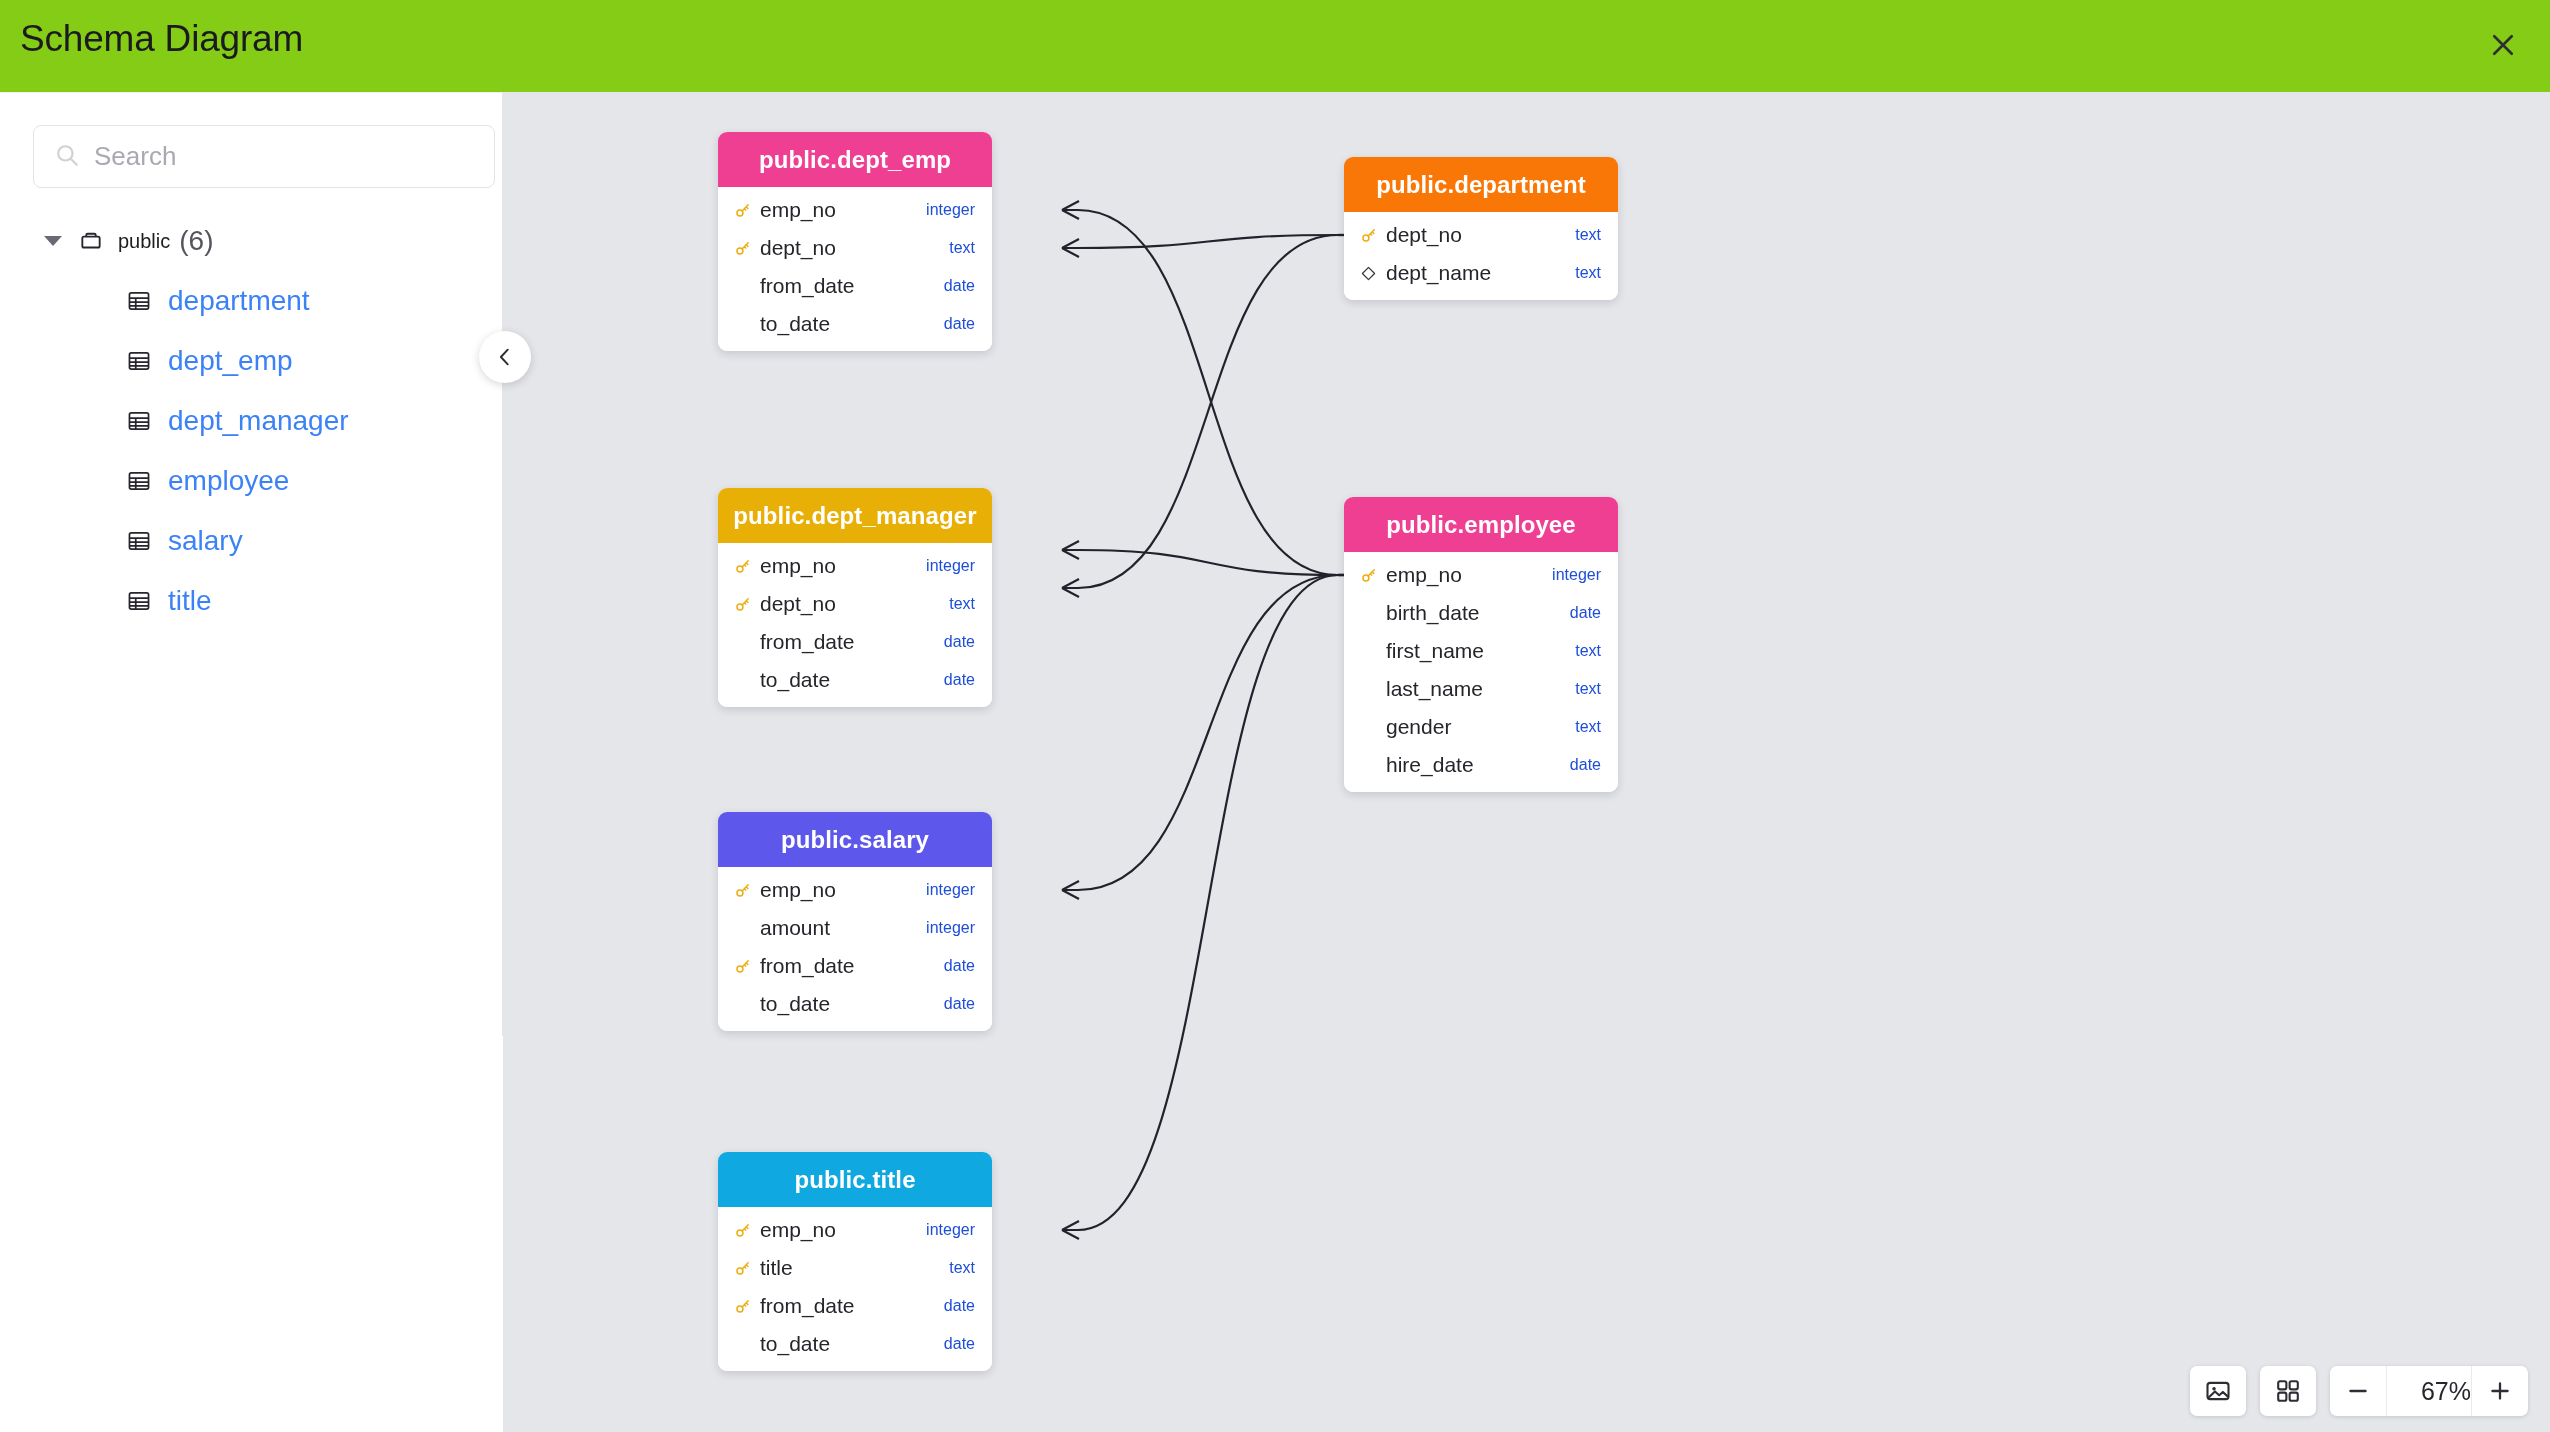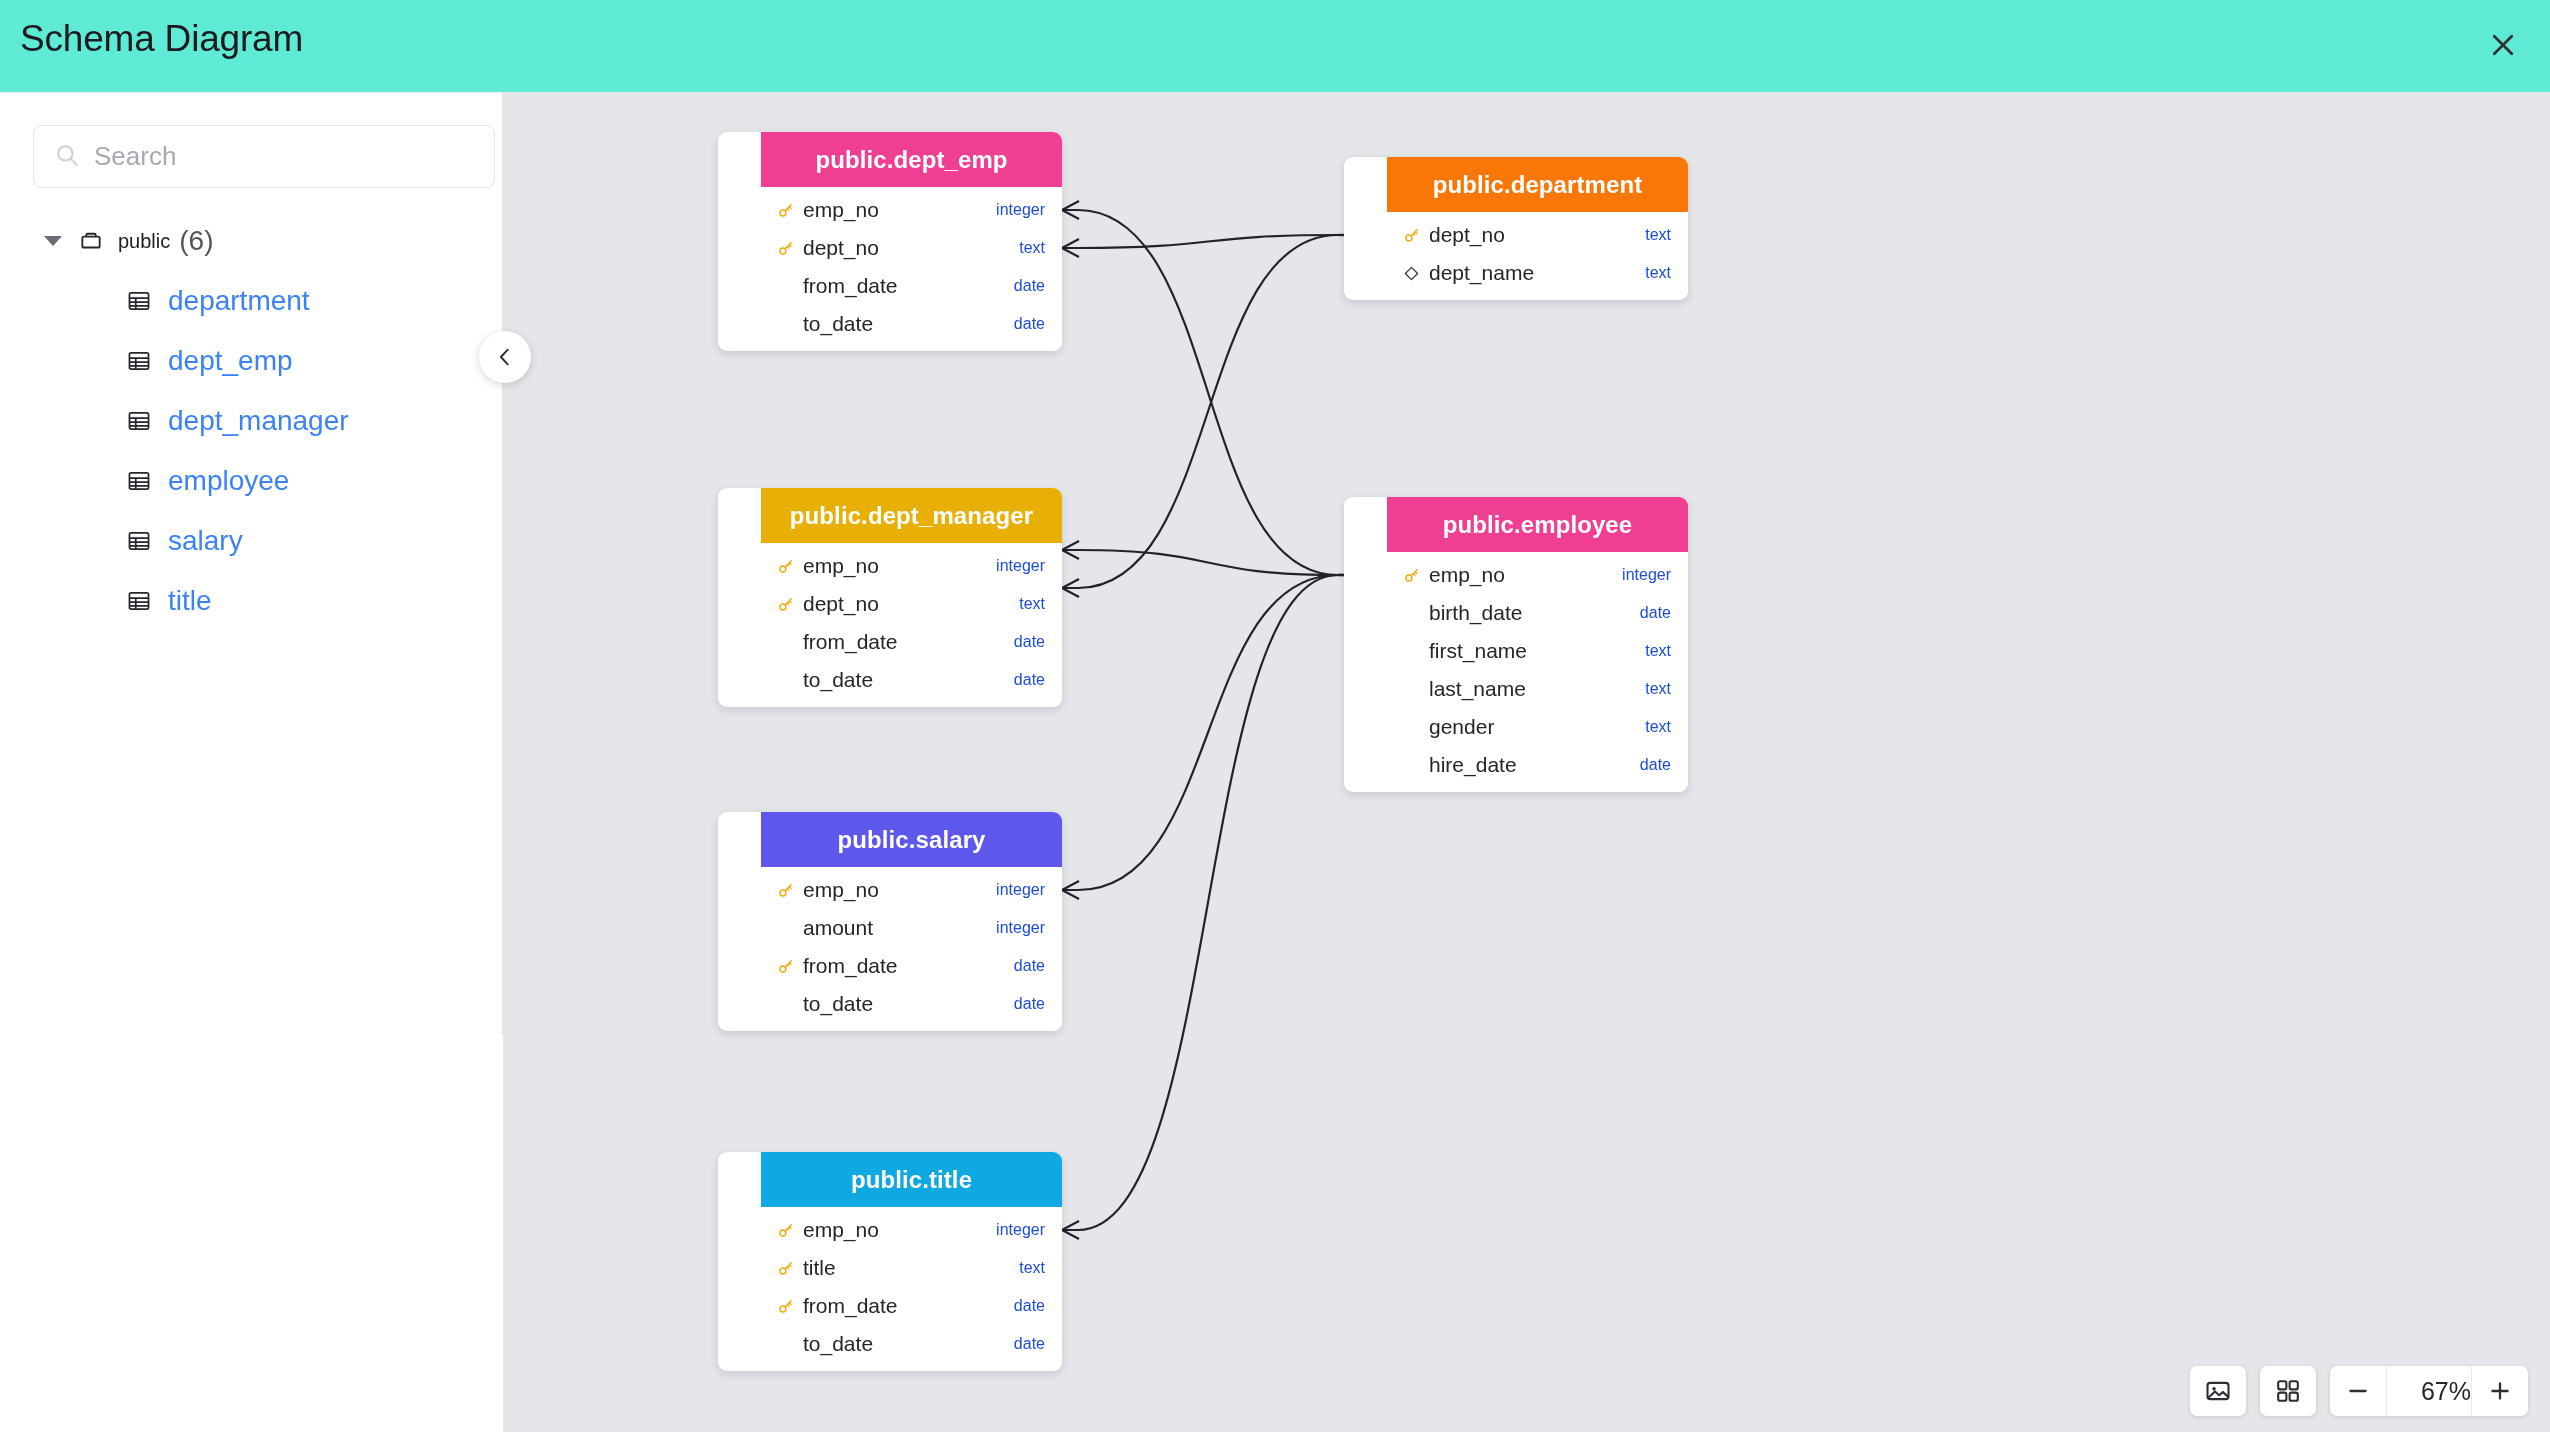--- a/index.html
+++ b/index.html
@@ -7,21 +7,21 @@
     width: 2550px; height: 1432px;
     background: #ffffff;
     font-family: "Liberation Sans", sans-serif;
     overflow: hidden;
   }
 
   
   #titlebar {
     position: absolute; top: 0; left: 0;
     width: 2550px; height: 92px;
-    background: #5eead4;
+    background: #84cc16;
     display: flex; align-items: center;
   }
   #page-title {
     position: absolute; left: 20px; top: 18px;
     font-size: 37px; font-weight: 400; color: #1b1b1f;
     letter-spacing: -0.2px;
   }
   #close-btn {
     position: absolute; right: 18px; top: 16px;
     width: 58px; height: 58px;
@@ -93,28 +93,27 @@
     position: absolute; left: 503px; top: 92px;
     width: 2047px; height: 1340px;
     background: #e5e6ea;
     overflow: hidden;
   }
   #edges { position: absolute; left: 0; top: 0; width: 2047px; height: 1340px; }
 
   
   .node {
     position: absolute;
-    width: 344px;
+    width: 274px;
     background: #ffffff;
     border-radius: 9px;
     box-shadow: 0 3px 9px rgba(20,20,40,.14);
     overflow: hidden;
     z-index: 10;
     cursor: grab;
-    padding-left: 43px;
   }
   .node-header {
     height: 55px;
     display: flex; align-items: center; justify-content: center;
     color: #ffffff; font-size: 24px; font-weight: 700;
     letter-spacing: .1px;
   }
   .node-body { padding: 4px 0 8px 0; background:#fff; }
   .col-row {
     display: flex; align-items: center;

